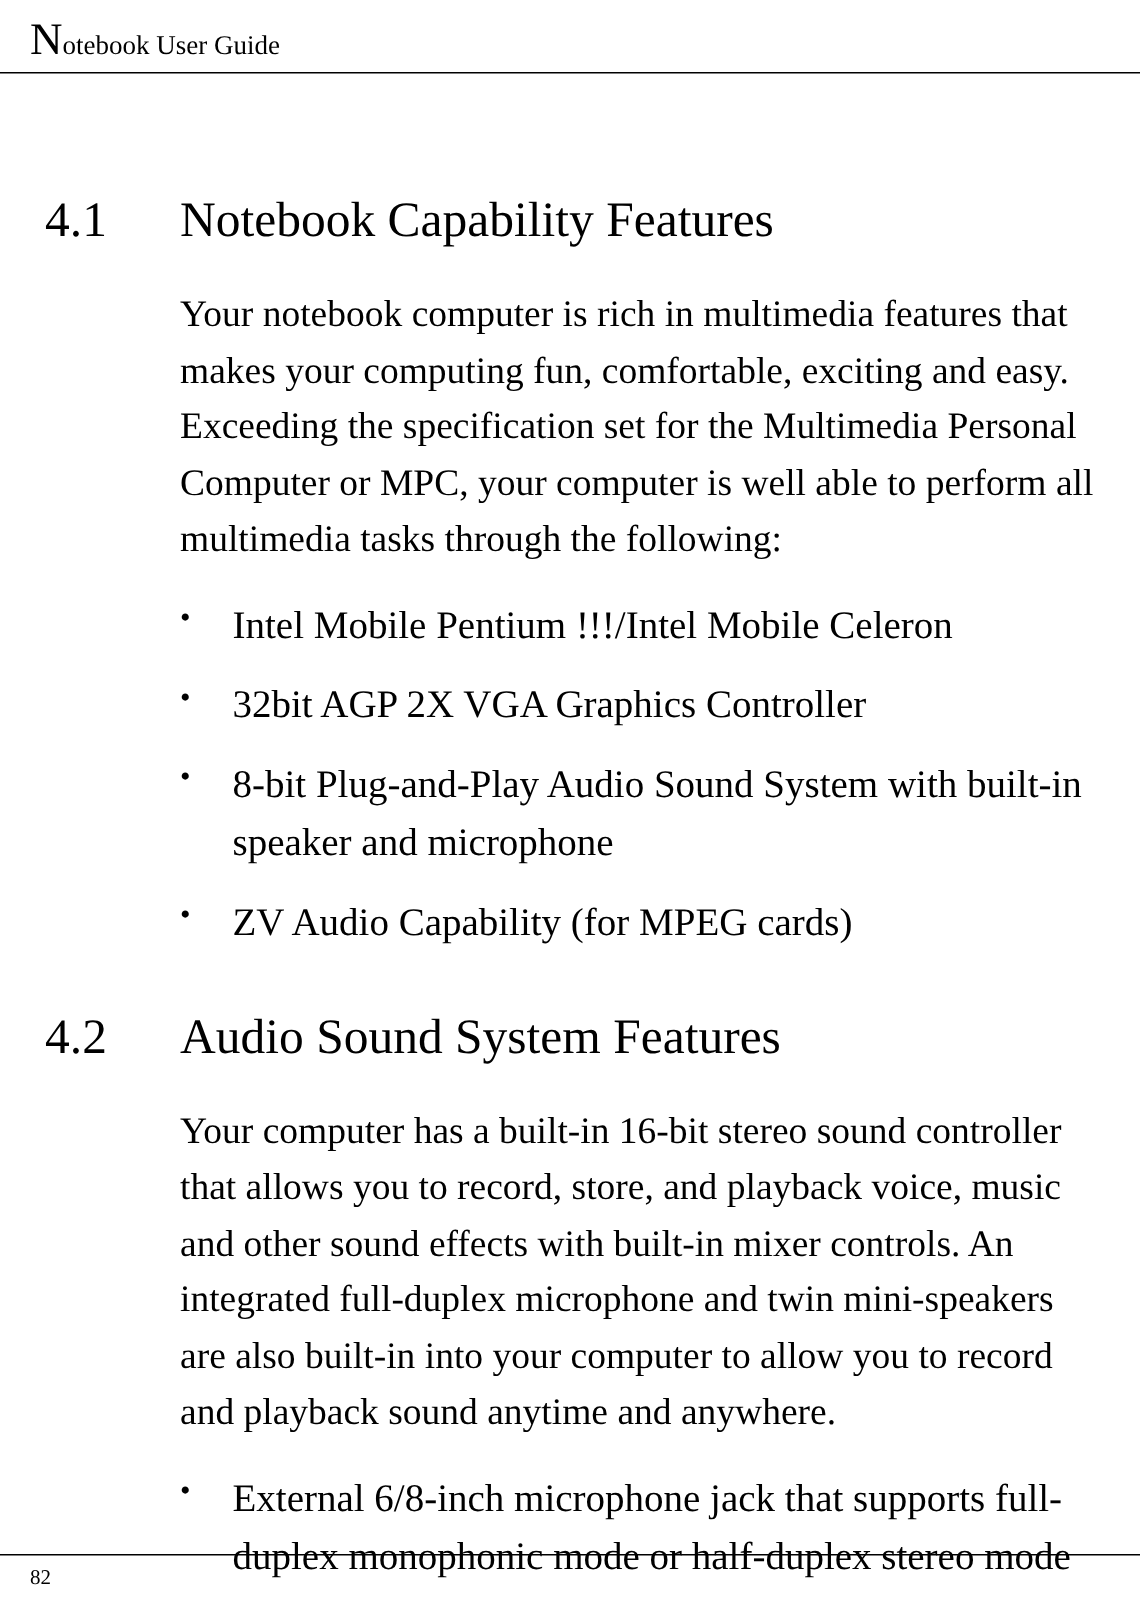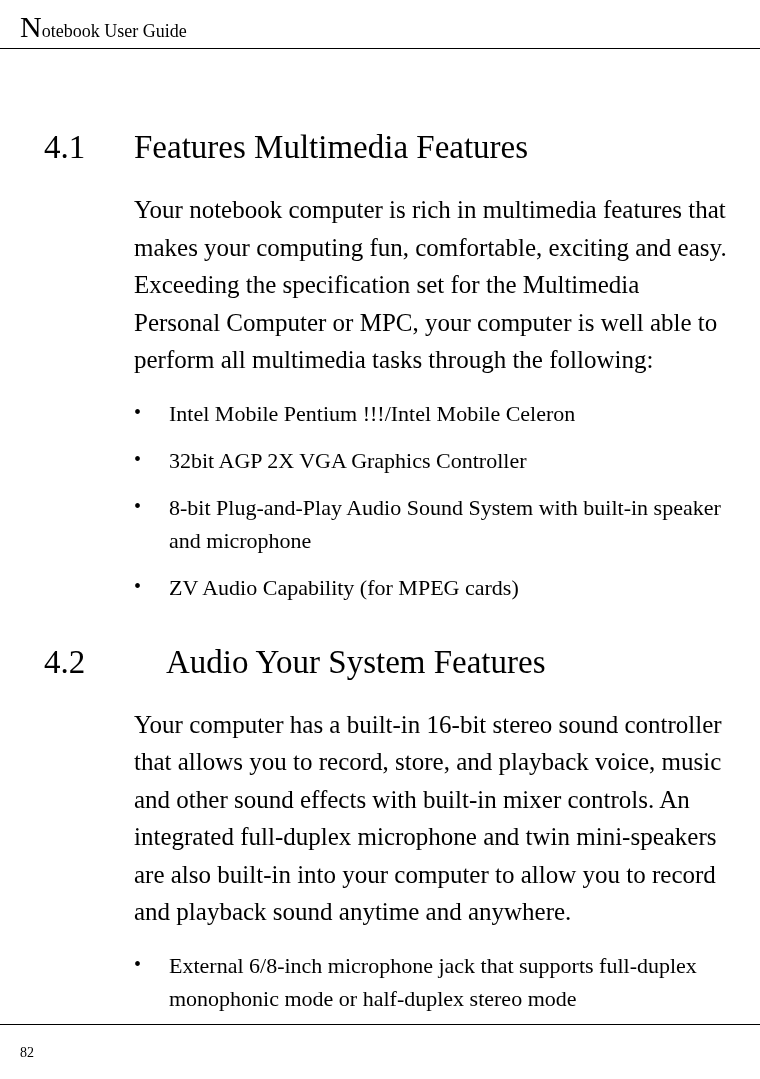--- a/index.html
+++ b/index.html
@@ -21,34 +21,33 @@
       border-bottom: 1.5px solid #000000;
       font-family: Georgia, serif;
       font-size: 18px;
       font-weight: normal;
     }
     .header-dropcap {
       font-size: 30px;
       vertical-align: baseline;
     }
     .content {
-      padding: 0 30px 0 44px;
+      padding: 0 30px 0 30px;
     }
     .section-heading {
       font-family: Georgia, 'Times New Roman', serif;
       font-size: 33px;
       font-weight: normal;
       margin-top: 80px;
       margin-bottom: 25px;
       display: flex;
       align-items: baseline;
     }
     .section-heading.second {
       margin-top: 40px;
-      gap: 32px;
     }
     .section-number {
       display: inline-block;
       width: 90px;
       flex-shrink: 0;
     }
     .section-title {
       flex: 1;
     }
     .body-text {
@@ -58,67 +57,67 @@
       line-height: 1.5;
       margin-bottom: 18px;
     }
     .bullet-list {
       margin-left: 90px;
       list-style: none;
     }
     .bullet-list li {
       position: relative;
       padding-left: 35px;
-      font-size: 22px;
+      font-size: 26px;
       line-height: 1.5;
       margin-bottom: 14px;
     }
     .bullet-list li::before {
       content: "•";
       position: absolute;
       left: 0;
       font-size: 20px;
     }
     .footer {
       position: absolute;
       bottom: 18px;
       left: 0;
       right: 0;
       border-top: 1px solid #000000;
-      padding-top: 20px;
+      padding-top: 8px;
       padding-left: 20px;
       font-size: 14px;
     }
   </style>
 </head>
 <body>
 
 <div class="header">
   <span class="header-dropcap">N</span><span>otebook User Guide</span>
 </div>
 
 <div class="content">
 
   <div class="section-heading">
     <span class="section-number">4.1</span>
-    <span class="section-title">Features Multimedia Features</span>
+    <span class="section-title">Notebook Capability Features</span>
   </div>
 
   <p class="body-text">Your notebook computer is rich in multimedia features that makes your computing fun, comfortable, exciting and easy. Exceeding the specification set for the Multimedia Personal Computer or MPC, your computer is well able to perform all multimedia tasks through the following:</p>
 
   <ul class="bullet-list">
     <li>Intel Mobile Pentium !!!/Intel Mobile Celeron</li>
     <li>32bit AGP 2X VGA Graphics Controller</li>
     <li>8-bit Plug-and-Play Audio Sound System with built-in speaker and microphone</li>
     <li>ZV Audio Capability (for MPEG cards)</li>
   </ul>
 
   <div class="section-heading second">
     <span class="section-number">4.2</span>
-    <span class="section-title">Audio Your System Features</span>
+    <span class="section-title">Audio Sound System Features</span>
   </div>
 
   <p class="body-text">Your computer has a built-in 16-bit stereo sound controller that allows you to record, store, and playback voice, music and other sound effects with built-in mixer controls. An integrated full-duplex microphone and twin mini-speakers are also built-in into your computer to allow you to record and playback sound anytime and anywhere.</p>
 
   <ul class="bullet-list">
     <li>External 6/8-inch microphone jack that supports full-duplex monophonic mode or half-duplex stereo mode</li>
   </ul>
 
 </div>
 

